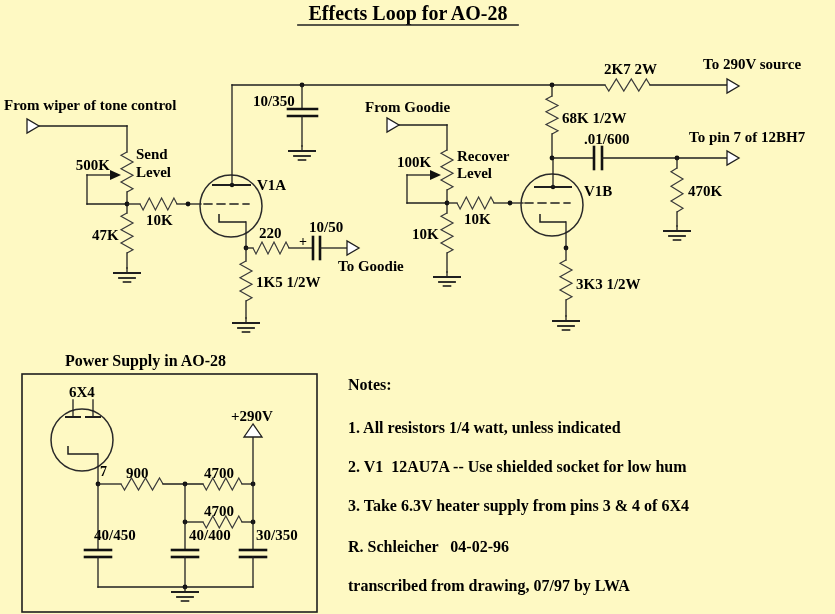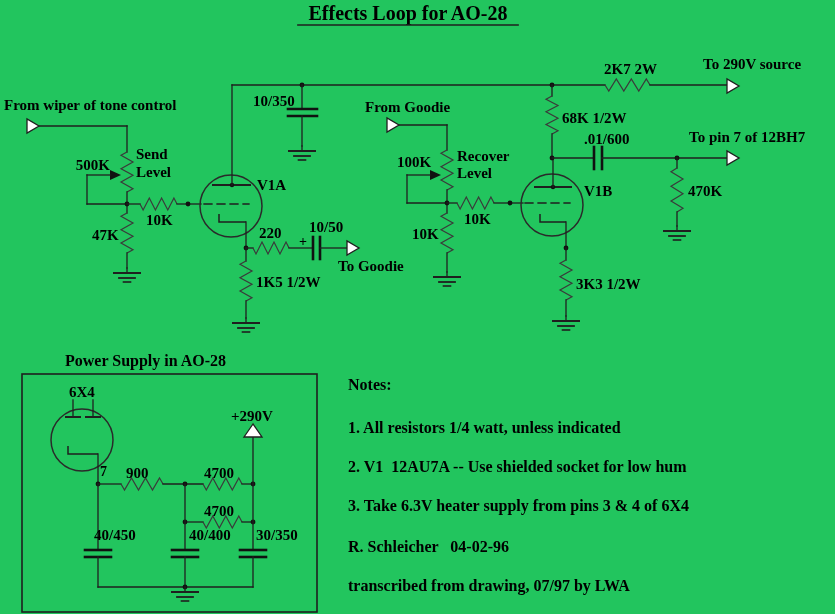--- a/index.html
+++ b/index.html
@@ -1,16 +1,16 @@
 <!DOCTYPE html>
 <html><head>
 <meta charset="utf-8">
 <style>
   html,body{margin:0;padding:0;background:#fff;}
-  .canvas{position:relative;width:835px;height:614px;background:#22c55e;overflow:hidden;}
+  .canvas{position:relative;width:835px;height:614px;background:#fef9c3;overflow:hidden;}
   svg{display:block;}
   #schem line{stroke:#1f1f1f;stroke-width:1.3;stroke-linecap:square;}
   #schem polyline.res{stroke:#3a3a3a;stroke-width:1.2;fill:none;stroke-linejoin:miter;}
   #schem polyline.cath{stroke:#1f1f1f;stroke-width:1.5;fill:none;}
   #schem circle.tube{stroke:#2a2a2a;stroke-width:1.5;fill:none;}
   #schem circle.dot{fill:#111;stroke:none;}
   #schem polygon.conn{fill:#fff;stroke:#1f1f1f;stroke-width:1.3;stroke-linejoin:miter;}
   #schem polygon.wiper{fill:#111;stroke:none;}
   #schem line.pb{stroke-width:2;}
   #schem line.cp{stroke:#111;stroke-width:2.6;}

